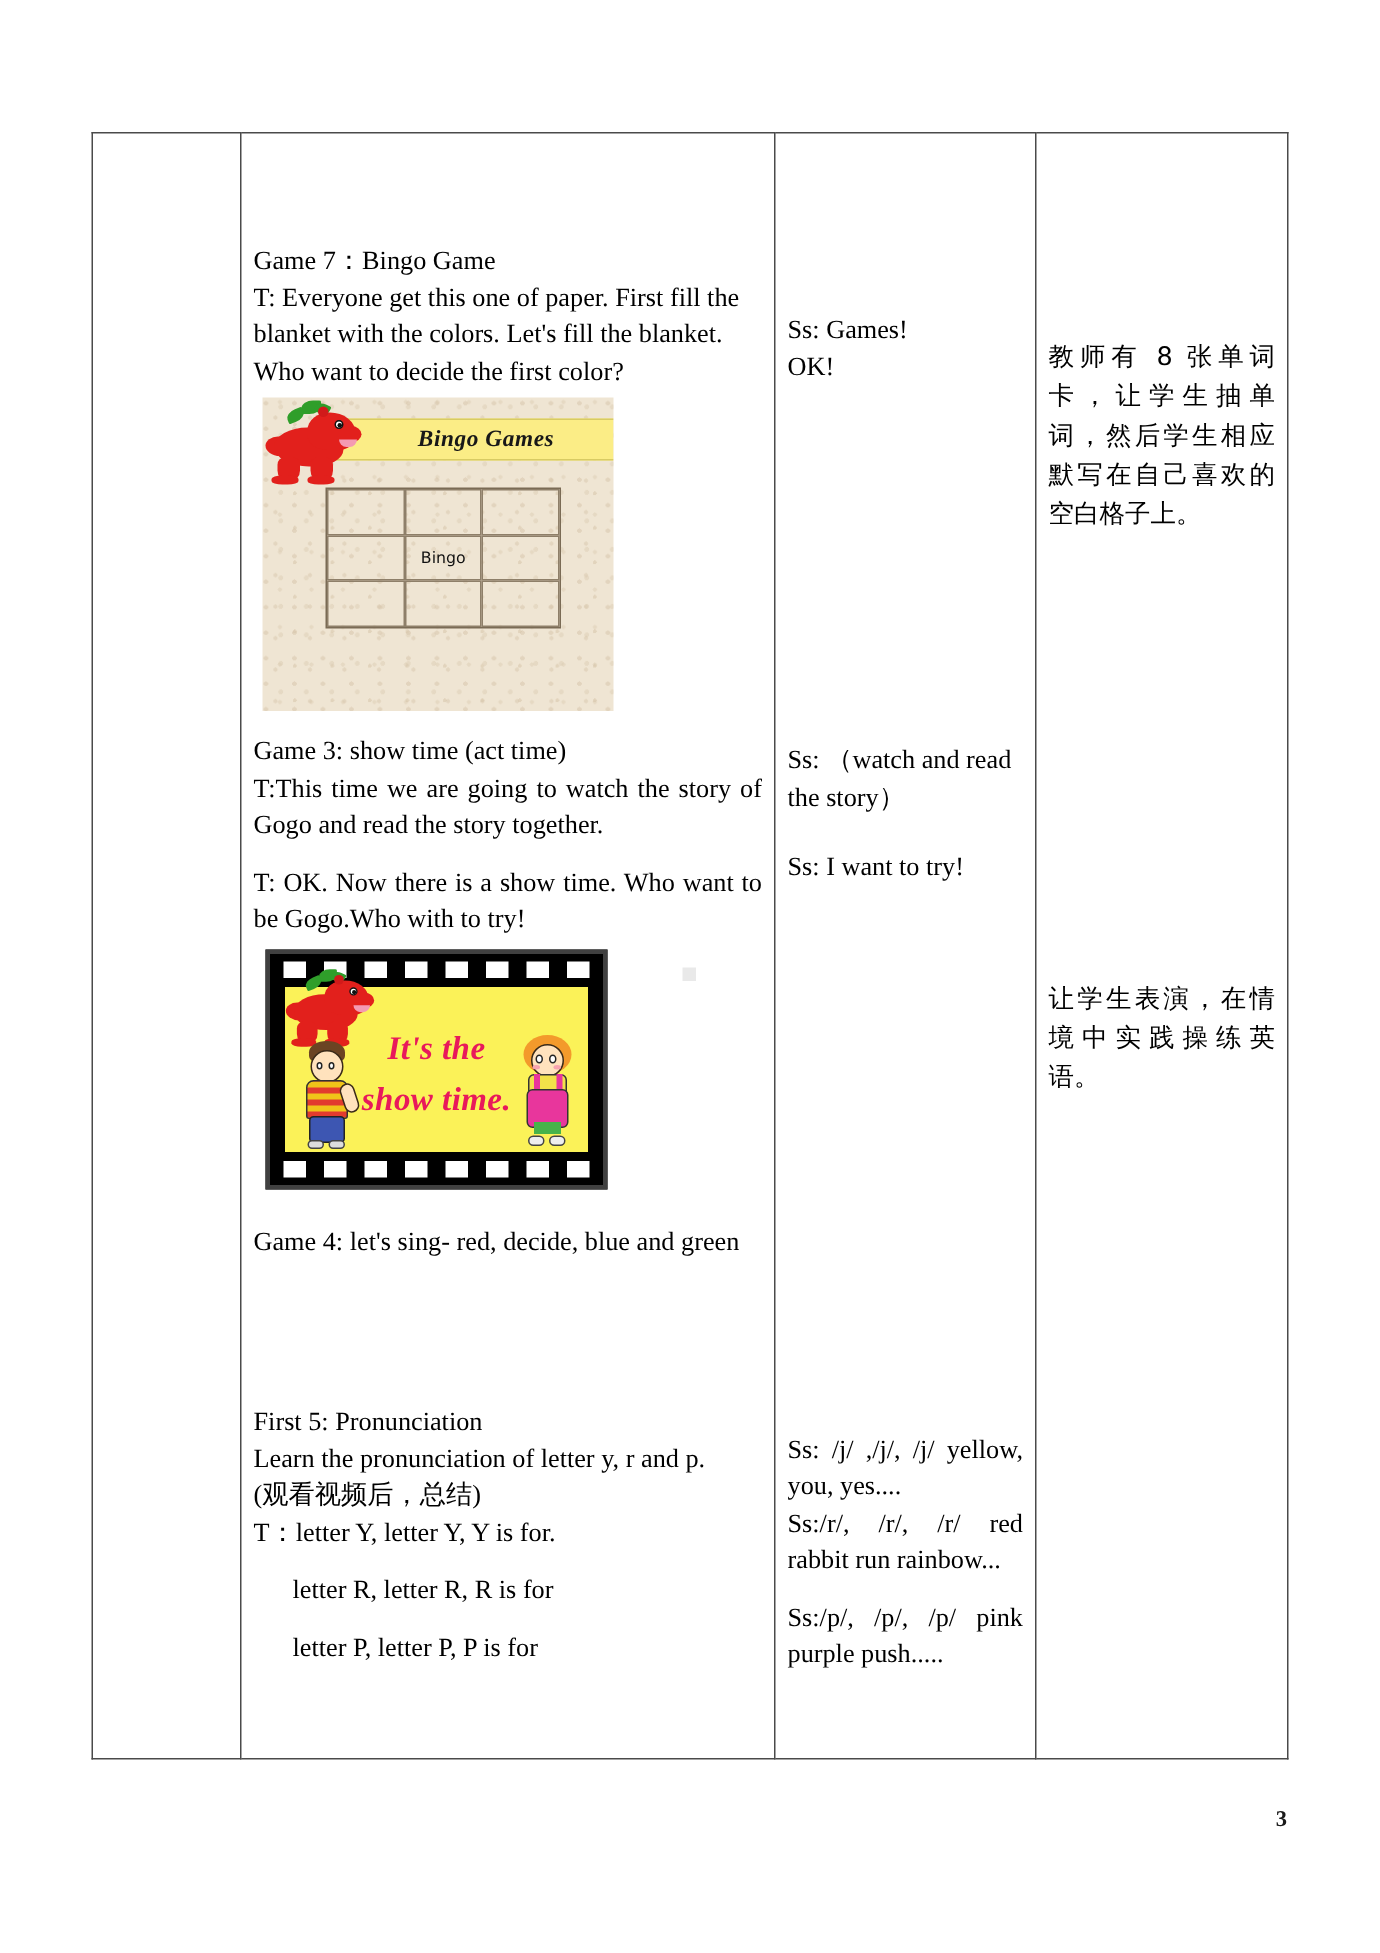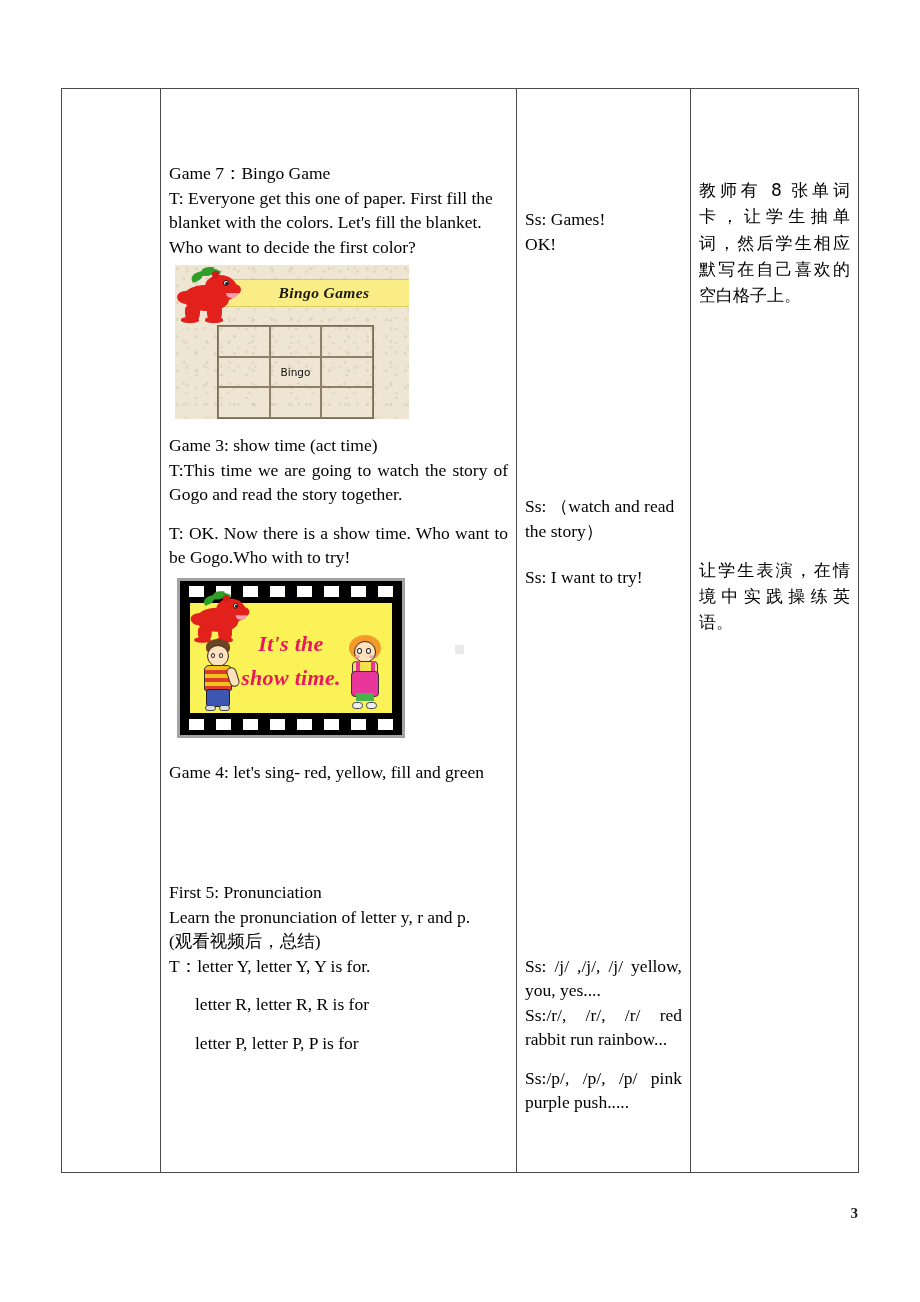--- a/index.html
+++ b/index.html
@@ -47,35 +47,36 @@
     line-height: 1.40;
     color: #000;
   }
   .en.justify { text-align: justify; text-align-last: left; }
   .zh {
     font-family: "DejaVu Sans", "Liberation Sans", sans-serif;
     font-size: 17px;
     line-height: 1.55;
     text-align: justify;
     text-align-last: left;
+    margin-top: 48px;
   }
   .indent-blk { padding-left: 26px; }
   .gap-s { height: 14px; }
   .gap-m { height: 22px; }
   .gap-xl { height: 96px; }
 
   
   .b2-top { padding-top: 72px; }
   .b-mid-top { padding-top: 118px; }
   .b-right-top { padding-top: 88px; }
 
   
   .bingo-fig {
     position: relative;
-    width: 234px; height: 154px;
+    width: 234px; height: 209px;
     margin: 6px 0 0 6px;
     background: #efe5d3;
     background-image:
       radial-gradient(circle at 12% 22%, rgba(215,198,172,.55) 0 1.4px, transparent 1.6px),
       radial-gradient(circle at 38% 64%, rgba(215,198,172,.5) 0 1.3px, transparent 1.5px),
       radial-gradient(circle at 72% 33%, rgba(220,205,180,.5) 0 1.5px, transparent 1.7px),
       radial-gradient(circle at 86% 78%, rgba(212,194,166,.5) 0 1.2px, transparent 1.4px),
       radial-gradient(circle at 55% 12%, rgba(218,202,176,.45) 0 1.3px, transparent 1.5px);
     background-size: 19px 17px, 23px 21px, 17px 19px, 25px 23px, 21px 25px;
     overflow: hidden;
@@ -177,21 +178,21 @@
   .dragon .berry {
     position: absolute; left: 35px; top: 4px;
     width: 7px; height: 7px; background: #d11a1a; border-radius: 50%;
   }
 
   
   .film-fig {
     position: relative;
     width: 228px; height: 160px;
     margin: 8px 0 0 8px;
-    border: 3px solid #a3a3a3;
+    border: 3px solid #404040;
     background: #000;
     overflow: hidden;
   }
   .film-holes {
     position: absolute; left: 0; width: 100%; height: 15px;
     display: flex; align-items: center;
     justify-content: space-around;
     padding: 0 3px;
   }
   .film-holes.top { top: 3px; }
@@ -414,21 +415,21 @@
                   <i></i>
                   <i></i>
                   <i></i>
                   <i></i>
                   <i></i>
               </div>
             </div>
 
             <div class="gap-m"></div>
 
-            <div class="en justify">Game 4: let's sing- red, yellow, fill and green</div>
+            <div class="en justify">Game 4: let's sing- red, decide, blue and green</div>
 
             <div class="gap-xl"></div>
 
             <div class="en">First 5: Pronunciation</div>
             <div class="en">Learn the pronunciation of letter y, r and p.</div>
             <div class="en">(观看视频后，总结)</div>
             <div class="en">T：letter Y, letter Y, Y is for.</div>
             <div class="gap-s"></div>
             <div class="en indent-blk">letter R, letter R, R is for</div>
             <div class="gap-s"></div>

